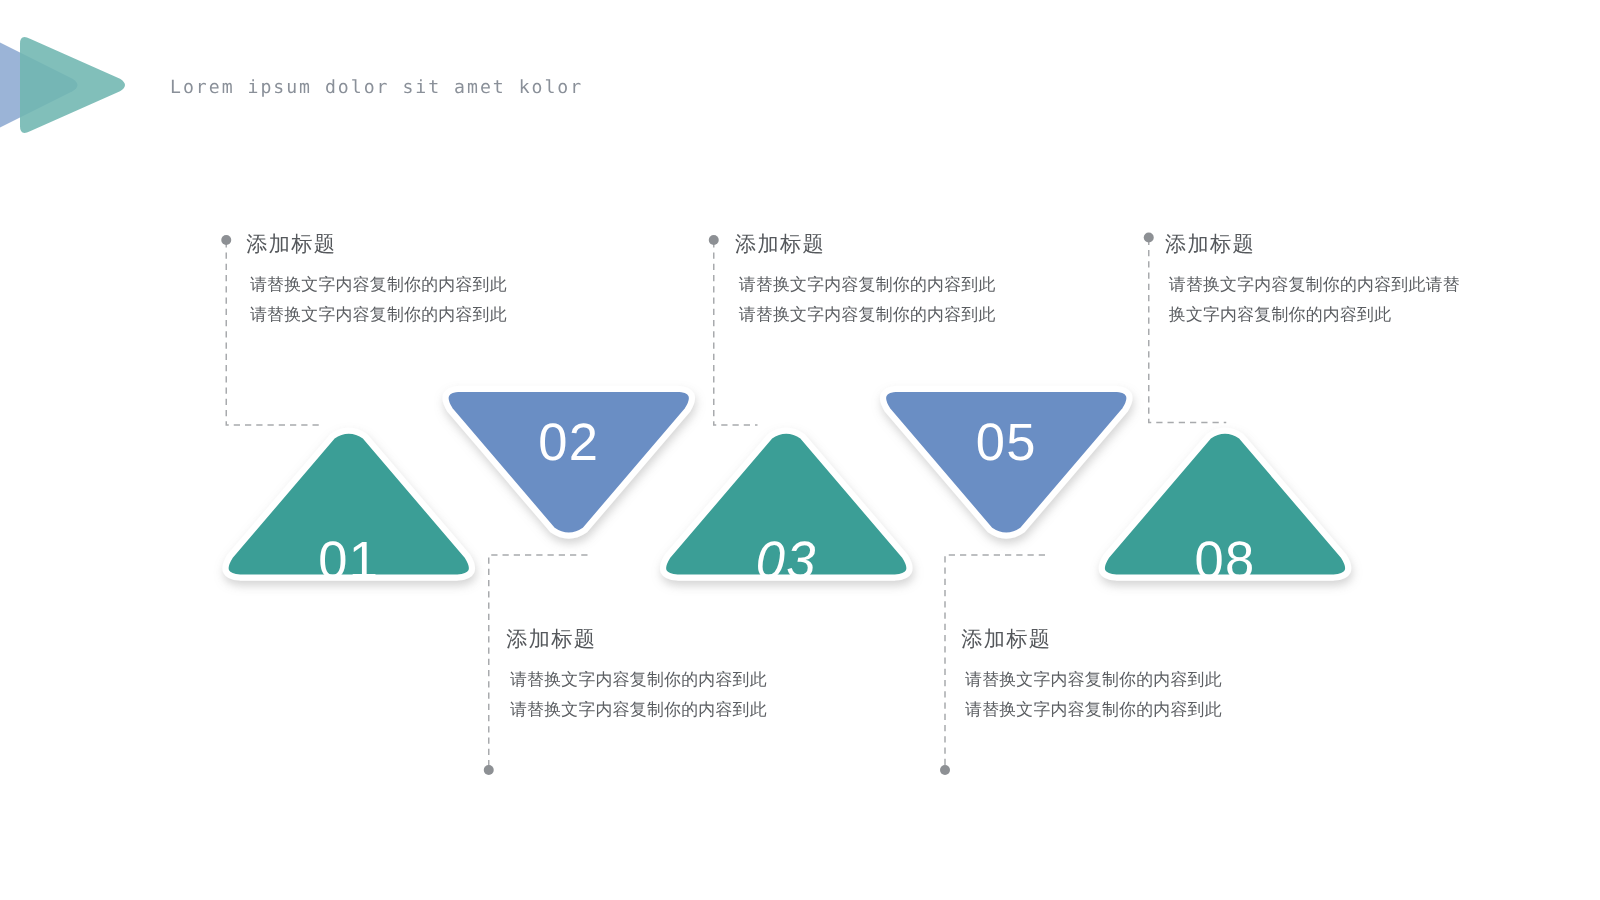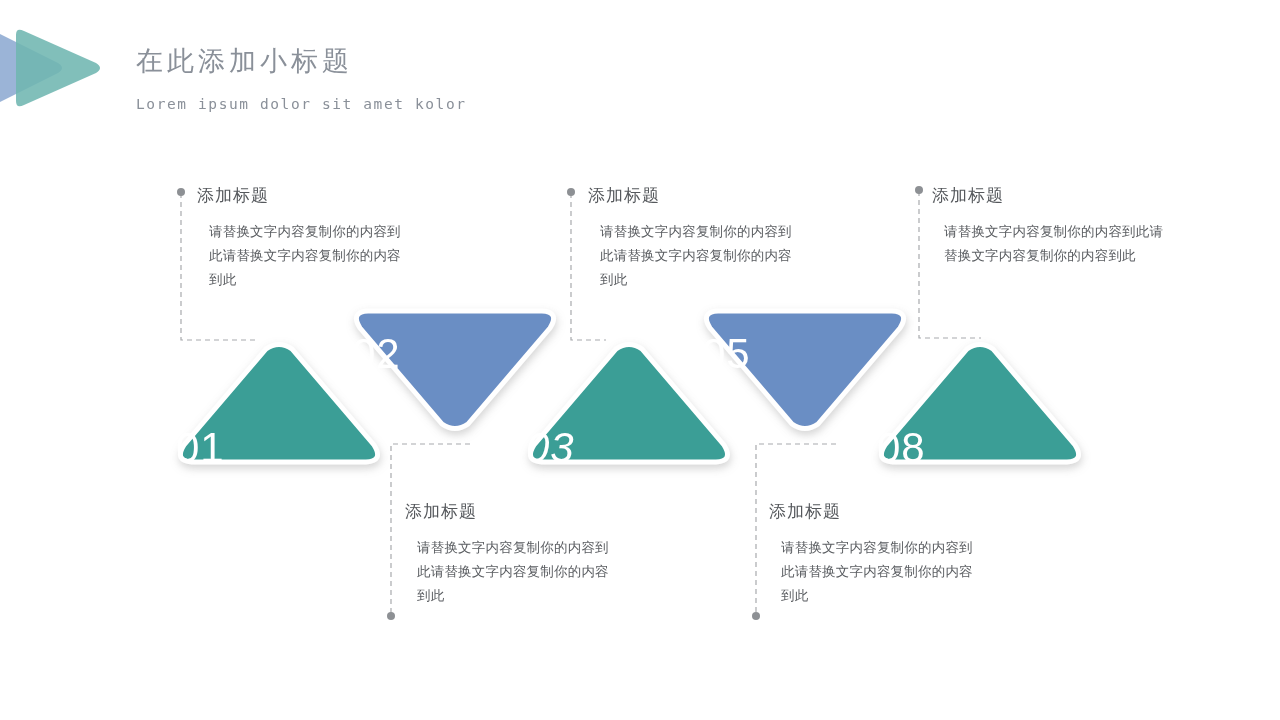--- a/index.html
+++ b/index.html
@@ -76,20 +76,21 @@
     width: 206px;
     height: 128px;
   }
   .tri svg {
     display: block;
     overflow: visible;
   }
   .tri-num {
     position: absolute;
     width: 206px;
+    text-align: center;
     color: #ffffff;
     font-size: 42px;
     font-weight: 400;
     letter-spacing: 1px;
     line-height: 42px;
   }
   .tri.up .tri-num  { top: 62px; margin-top: 24px; }
   .tri.down .tri-num { top: 22px; }
 
   
@@ -103,40 +104,39 @@
     letter-spacing: 1px;
     line-height: 24px;
     margin: 0 0 8px 0;
     font-weight: 400;
   }
   .block-body {
     font-size: 13.5px;
     color: #5a5d61;
     line-height: 24px;
     letter-spacing: 0.2px;
-    margin: 12px;
+    margin: 3px;
   }
   .block.wide { width: 250px; }
 </style>
 </head>
 <body>
 
 <div id="header">
 
   <div id="logo-mark">
     <svg width="120" height="82" viewBox="0 0 120 82">
 
       <path d="M -6 8 Q -6 0 2 4 L 66 36 Q 74 41 66 46 L 2 78 Q -6 82 -6 74 Z" fill="#93aed4" opacity="0.92"></path>
 
       <path d="M 24 8 Q 24 0 32 4 L 104 36 Q 112 41 104 46 L 32 78 Q 24 82 24 74 Z" fill="#6fb6b0" opacity="0.88"></path>
     </svg>
   </div>
 
   <div id="header-text">
-    <div id="page-title">在此添加小标题</div>
     <div id="page-subtitle">Lorem ipsum dolor sit amet kolor</div>
   </div>
 </div>
 
 <div id="diagram">
 
   <svg id="connectors" viewBox="0 0 1280 720">
     <g stroke="#a8aaad" stroke-width="1.2" fill="none" stroke-dasharray="5,4">
 
       <path d="M 181 193 L 181 340 L 256 340"></path>

